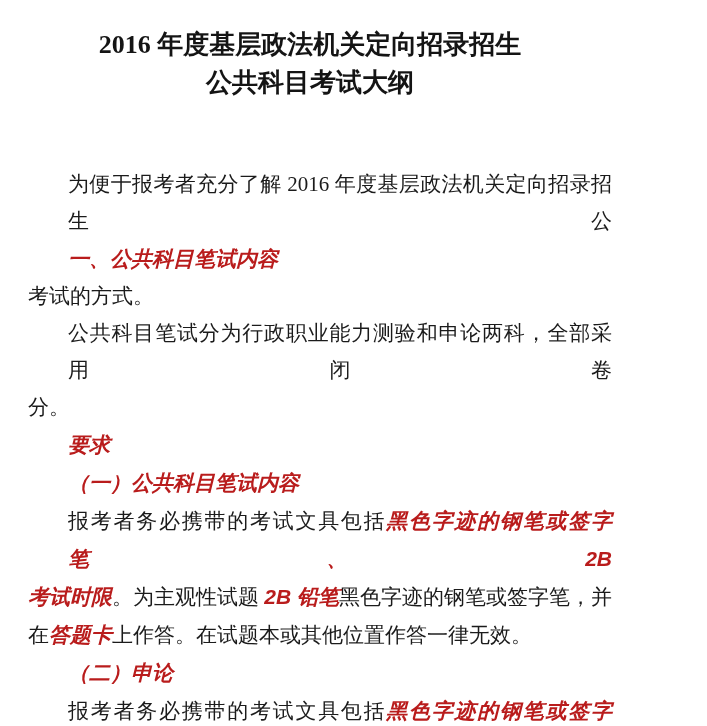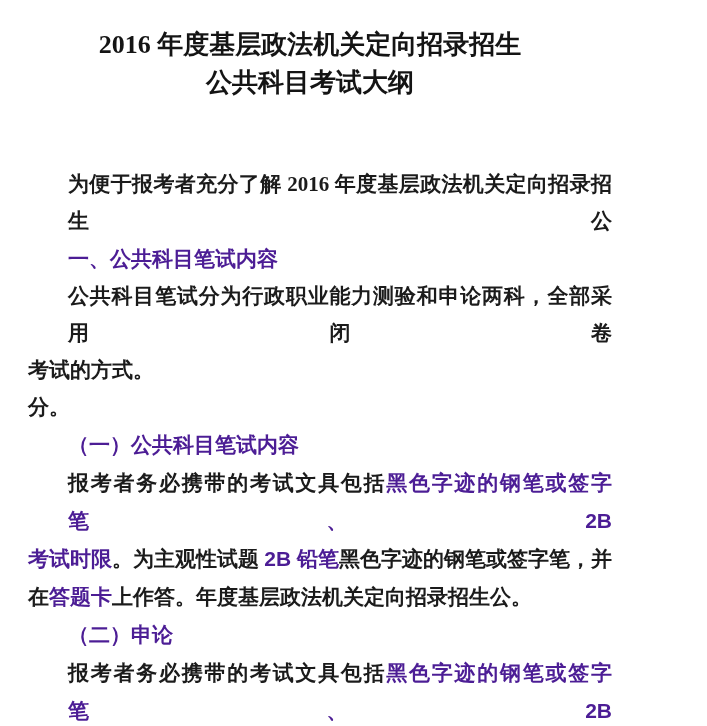--- a/index.html
+++ b/index.html
@@ -39,42 +39,44 @@
   .line.fill {
     text-align: justify;
     text-align-last: justify;
     text-justify: inter-character;
   }
   .line.indent {
     padding-left: 40px;
   }
   .r {
     font-family: "Liberation Serif", "DejaVu Serif", serif;
-    font-weight: bold;
+    font-weight: normal;
   }
   .b {
     font-family: "Liberation Sans", "DejaVu Sans", sans-serif;
     font-weight: bold;
-    color: #4c1d95;
+    color: #b91c1c;
+    font-style: italic;
   }
 </style>
 </head>
 <body>
 
 <div class="page">
   <div class="doc-title">
     <div class="title-line">2016 年度基层政法机关定向招录招生</div>
     <div class="title-line">公共科目考试大纲</div>
   </div>
   <div class="doc-body">
       <div class="line indent fill"><span class="r">为便于报考者充分了解 2016 年度基层政法机关定向招录招生公</span></div>
       <div class="line indent"><span class="b">一、公共科目笔试内容</span></div>
+      <div class="line"><span class="r">考试的方式。</span></div>
       <div class="line indent fill"><span class="r">公共科目笔试分为行政职业能力测验和申论两科，全部采用闭卷</span></div>
-      <div class="line"><span class="r">考试的方式。</span></div>
       <div class="line"><span class="r">分。</span></div>
+      <div class="line indent"><span class="b">要求</span></div>
       <div class="line indent"><span class="b">（一）公共科目笔试内容</span></div>
       <div class="line indent fill"><span class="r">报考者务必携带的考试文具包括</span><span class="b">黑色字迹的钢笔或签字笔、2B</span></div>
       <div class="line fill"><span class="b">考试时限</span><span class="r">。为主观性试题 </span><span class="b">2B 铅笔</span><span class="r">黑色字迹的钢笔或签字笔，并</span></div>
-      <div class="line"><span class="r">在</span><span class="b">答题卡</span><span class="r">上作答。年度基层政法机关定向招录招生公。</span></div>
+      <div class="line"><span class="r">在</span><span class="b">答题卡</span><span class="r">上作答。在试题本或其他位置作答一律无效。</span></div>
       <div class="line indent"><span class="b">（二）申论</span></div>
       <div class="line indent fill"><span class="r">报考者务必携带的考试文具包括</span><span class="b">黑色字迹的钢笔或签字笔、2B</span></div>
     </div>
 </div>
 
 </body></html>

